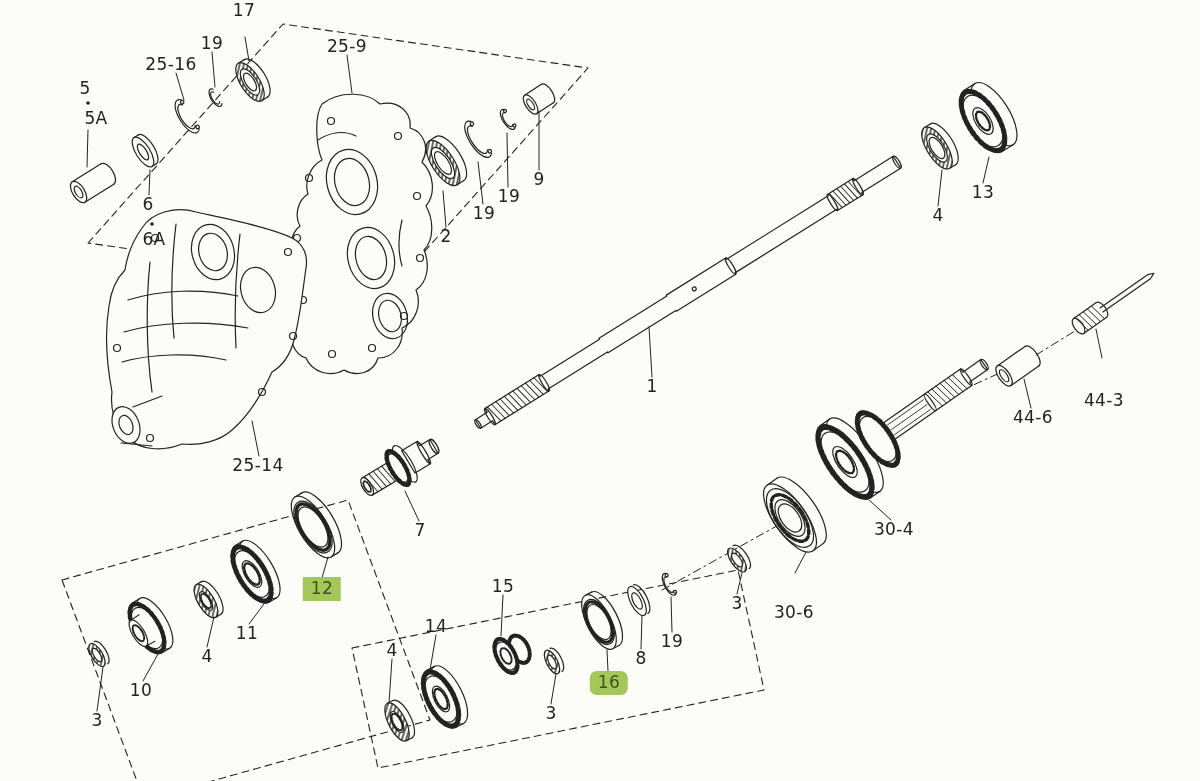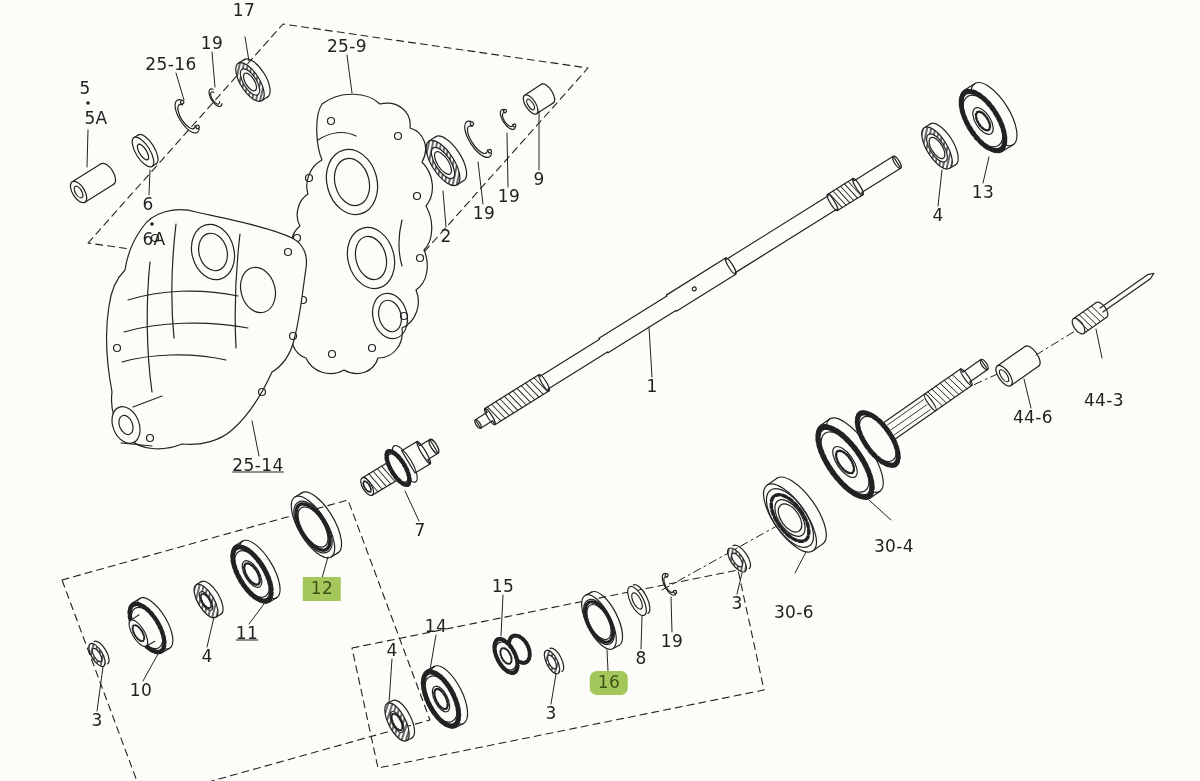--- a/index.html
+++ b/index.html
@@ -441,34 +441,34 @@
       <div class="part-label" style="left: 212px; top: 43px;">19</div>
       <div class="part-label" style="left: 244px; top: 10px;">17</div>
       <div class="part-label" style="left: 347px; top: 46px;">25-9</div>
       <div class="part-label" style="left: 446px; top: 236px;">2</div>
       <div class="part-label" style="left: 484px; top: 213px;">19</div>
       <div class="part-label" style="left: 509px; top: 196px;">19</div>
       <div class="part-label" style="left: 539px; top: 179px;">9</div>
       <div class="part-label" style="left: 938px; top: 215px;">4</div>
       <div class="part-label" style="left: 983px; top: 192px;">13</div>
       <div class="part-label" style="left: 652px; top: 386px;">1</div>
-      <div class="part-label" style="left: 258px; top: 465px; text-decoration: underline;">25-14</div>
+      <div class="part-label" style="left: 258px; top: 465px;">25-14</div>
       <div class="part-label" style="left: 420px; top: 530px;">7</div>
       <div class="part-label highlighted" style="left: 322px; top: 589px;">12</div>
-      <div class="part-label" style="left: 247px; top: 633px; text-decoration: underline;">11</div>
+      <div class="part-label" style="left: 247px; top: 633px;">11</div>
       <div class="part-label" style="left: 207px; top: 656px;">4</div>
       <div class="part-label" style="left: 141px; top: 690px; text-align: right;">10</div>
       <div class="part-label" style="left: 97px; top: 720px;">3</div>
       <div class="part-label" style="left: 392px; top: 650px;">4</div>
       <div class="part-label" style="left: 436px; top: 626px;">14</div>
       <div class="part-label" style="left: 503px; top: 586px;">15</div>
       <div class="part-label" style="left: 551px; top: 713px;">3</div>
       <div class="part-label highlighted" style="left: 609px; top: 683px; border-radius: 7px;">16</div>
       <div class="part-label" style="left: 641px; top: 658px;">8</div>
       <div class="part-label" style="left: 672px; top: 641px;">19</div>
       <div class="part-label" style="left: 737px; top: 603px;">3</div>
       <div class="part-label" style="left: 794px; top: 612px;">30-6</div>
-      <div class="part-label" style="left: 894px; top: 546px;">30-4</div>
+      <div class="part-label" style="left: 894px; top: 529px;">30-4</div>
       <div class="part-label" style="left: 1033px; top: 417px;">44-6</div>
       <div class="part-label" style="left: 1104px; top: 353px; margin-top: 47px;">44-3</div>
     </div>
 
 </div>
 
 </body></html>

